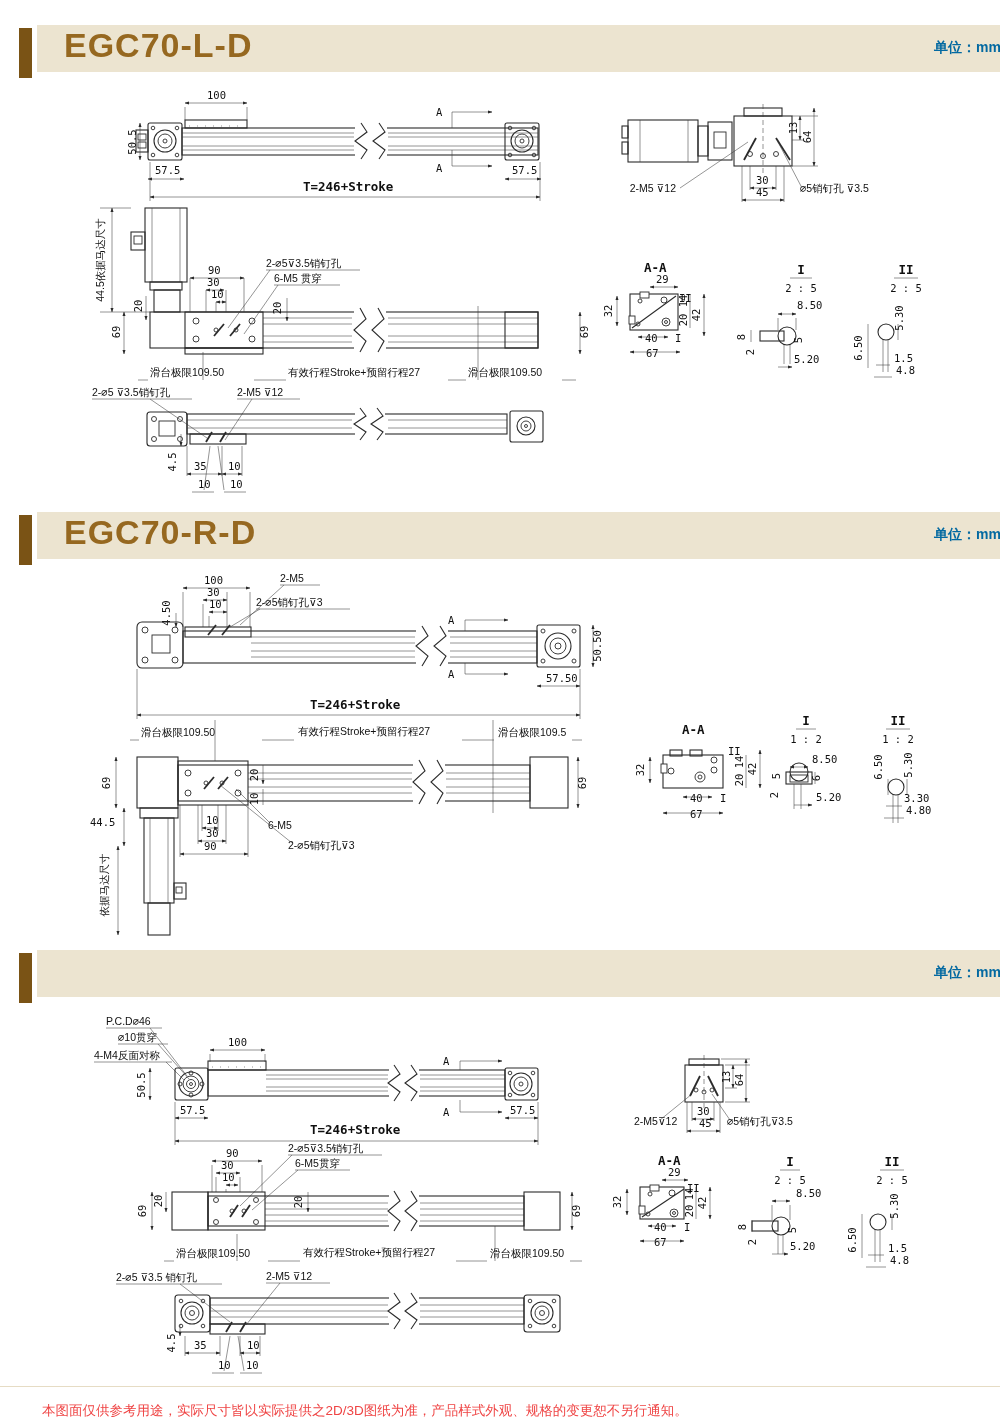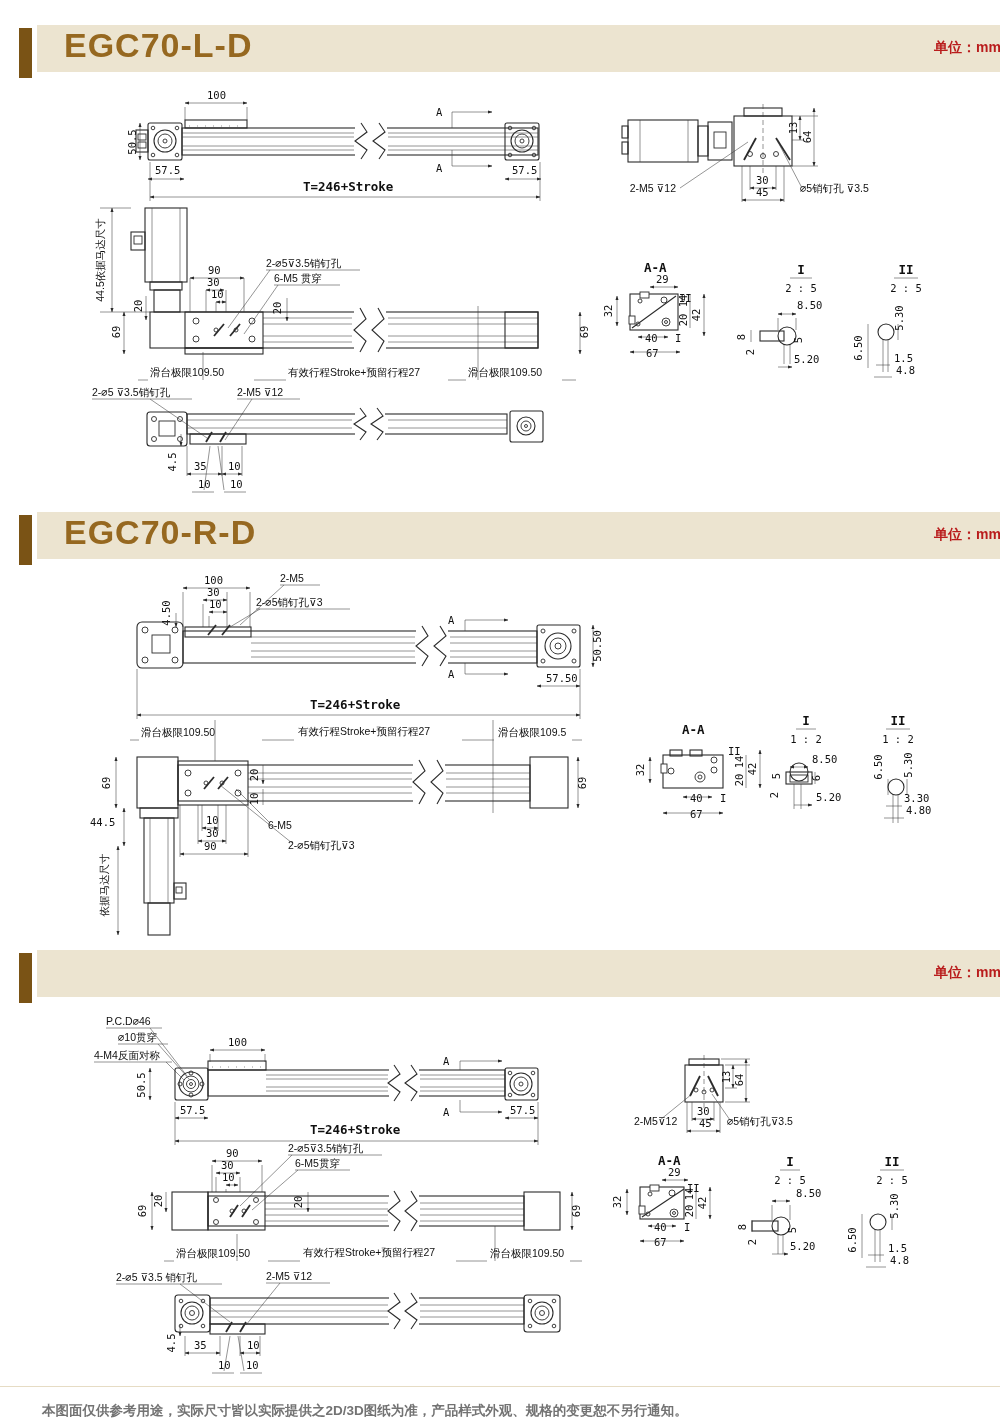--- a/index.html
+++ b/index.html
@@ -1,33 +1,33 @@
 <!DOCTYPE html>
 <html><head>
 <meta charset="utf-8">
 <style>
   html,body{margin:0;padding:0}
   body{width:1000px;height:1419px;background:#fff;position:relative;
        font-family:"Liberation Sans",sans-serif;overflow:hidden}
   .hdr{position:absolute;left:37px;width:980px;height:47px;background:#ece4d0}
   .hdr .bar{position:absolute;left:-18px;top:3px;width:13px;height:50px;background:#7a5315}
   .hdr .ttl{position:absolute;left:27px;top:1px;font-size:34px;font-weight:bold;color:#966820;letter-spacing:1px;font-family:"Liberation Sans",sans-serif}
-  .hdr .unit{position:absolute;right:16px;top:14px;font-size:14px;font-weight:bold;color:#b91c1c}
+  .hdr .unit{position:absolute;right:16px;top:14px;font-size:14px;font-weight:bold;color:#0369a1}
   svg.draw{position:absolute;left:0}
   .ol{fill:none;stroke:#2b2b2b;stroke-width:1.1}
   .th{fill:none;stroke:#2b2b2b;stroke-width:1.8}
   .tl{fill:none;stroke:#3c3c3c;stroke-width:.55}
   .dsh{stroke-dasharray:5 3}
   .wh{fill:#fff;stroke:none}
   .hol{fill:none;stroke:#2b2b2b;stroke-width:.9}
   text.d{font-size:10.5px;fill:#101010;font-family:"DejaVu Sans Mono","Liberation Sans",sans-serif}
   text.d2{font-size:12.5px;font-weight:bold}
   text.cj{font-family:"Liberation Sans","DejaVu Sans Mono",sans-serif}
   .footline{position:absolute;left:0;top:1386px;width:1000px;border-top:1px solid #e6dcc4}
-  .footer{position:absolute;left:42px;top:1402px;font-size:13.5px;font-weight:bold;color:#737373}
+  .footer{position:absolute;left:42px;top:1402px;font-size:13.5px;font-weight:normal;color:#ef4444}
 </style>
 </head>
 <body>
 
 <div class="hdr" style="top:25px">
   <div class="bar"></div>
   <div class="ttl">EGC70-L-D</div>
   <div class="unit">单位：mm</div>
 </div>
 

